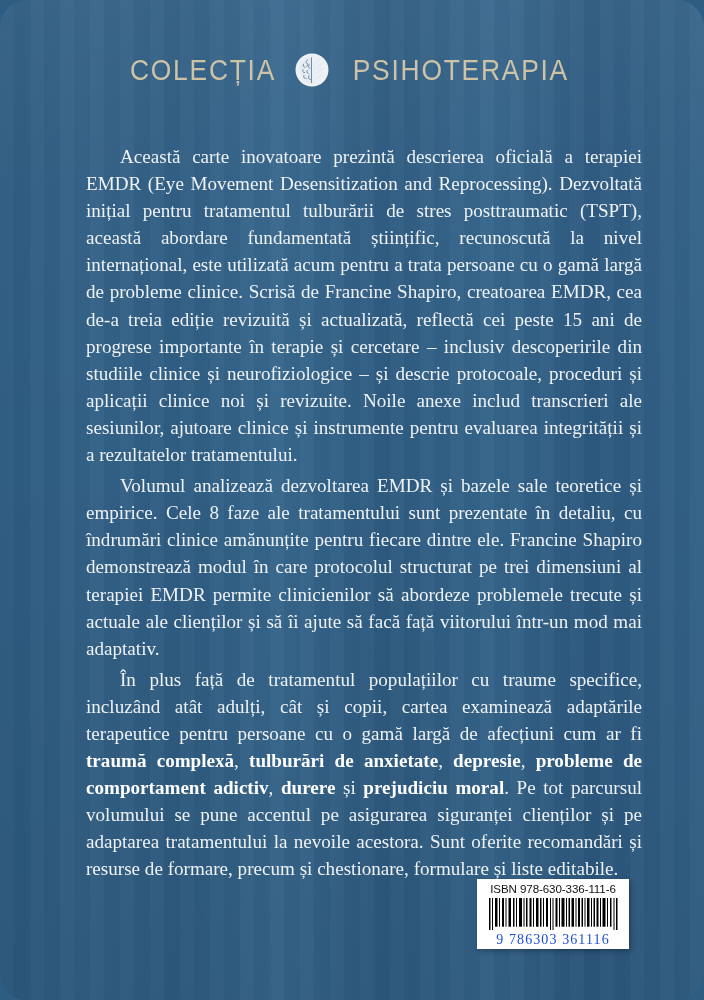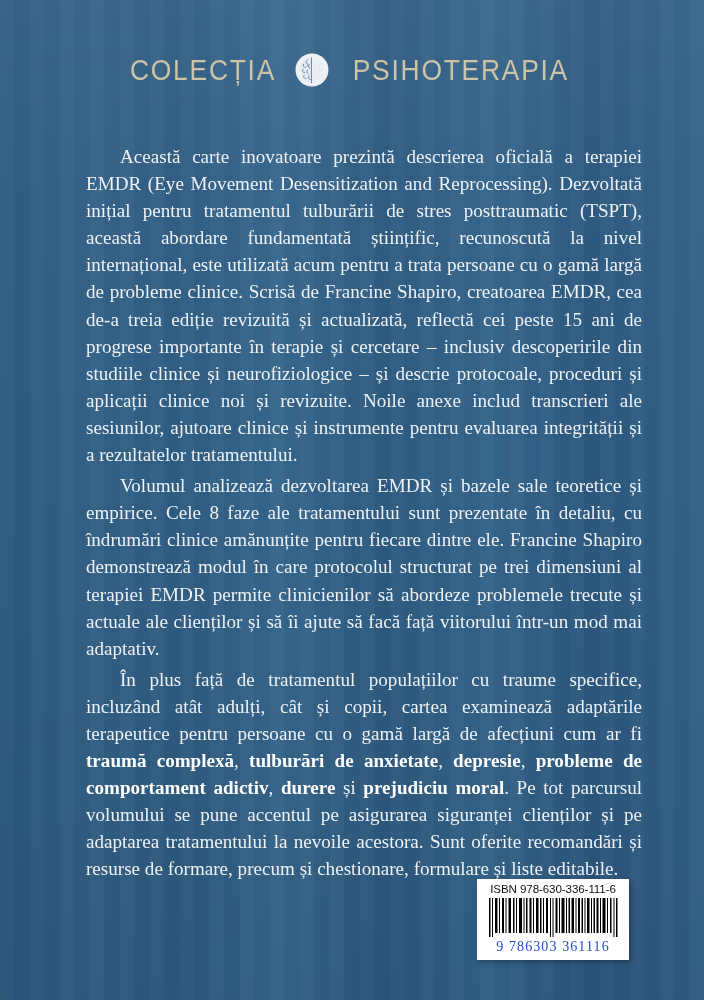--- a/index.html
+++ b/index.html
@@ -29,20 +29,21 @@
       linear-gradient(to right,
         #2c5a80 0%,
         #336187 12%,
         #2f5d83 26%,
         #37678d 40%,
         #2e5b81 55%,
         #35658b 70%,
         #2d5980 84%,
         #336288 100%);
     font-family: "Liberation Serif", "DejaVu Serif", serif;
+    border-radius: 27px;
     -webkit-font-smoothing: antialiased;
   }
 
   
   #collection-band {
     position: absolute;
     top: 48px;
     left: 0;
     width: 704px;
     height: 44px;
@@ -126,21 +127,21 @@
     line-height: 31px;
     white-space: nowrap;
   }
 
   
   #barcode-box {
     position: absolute;
     left: 477px;
     top: 879px;
     width: 152px;
-    height: 81px;
+    height: 70px;
     background: #ffffff;
     box-shadow: 2px 2px 5px rgba(0,0,0,0.30);
     display: flex;
     flex-direction: column;
     align-items: center;
     padding-top: 3px;
     box-sizing: border-box;
   }
 
   #isbn-text {

